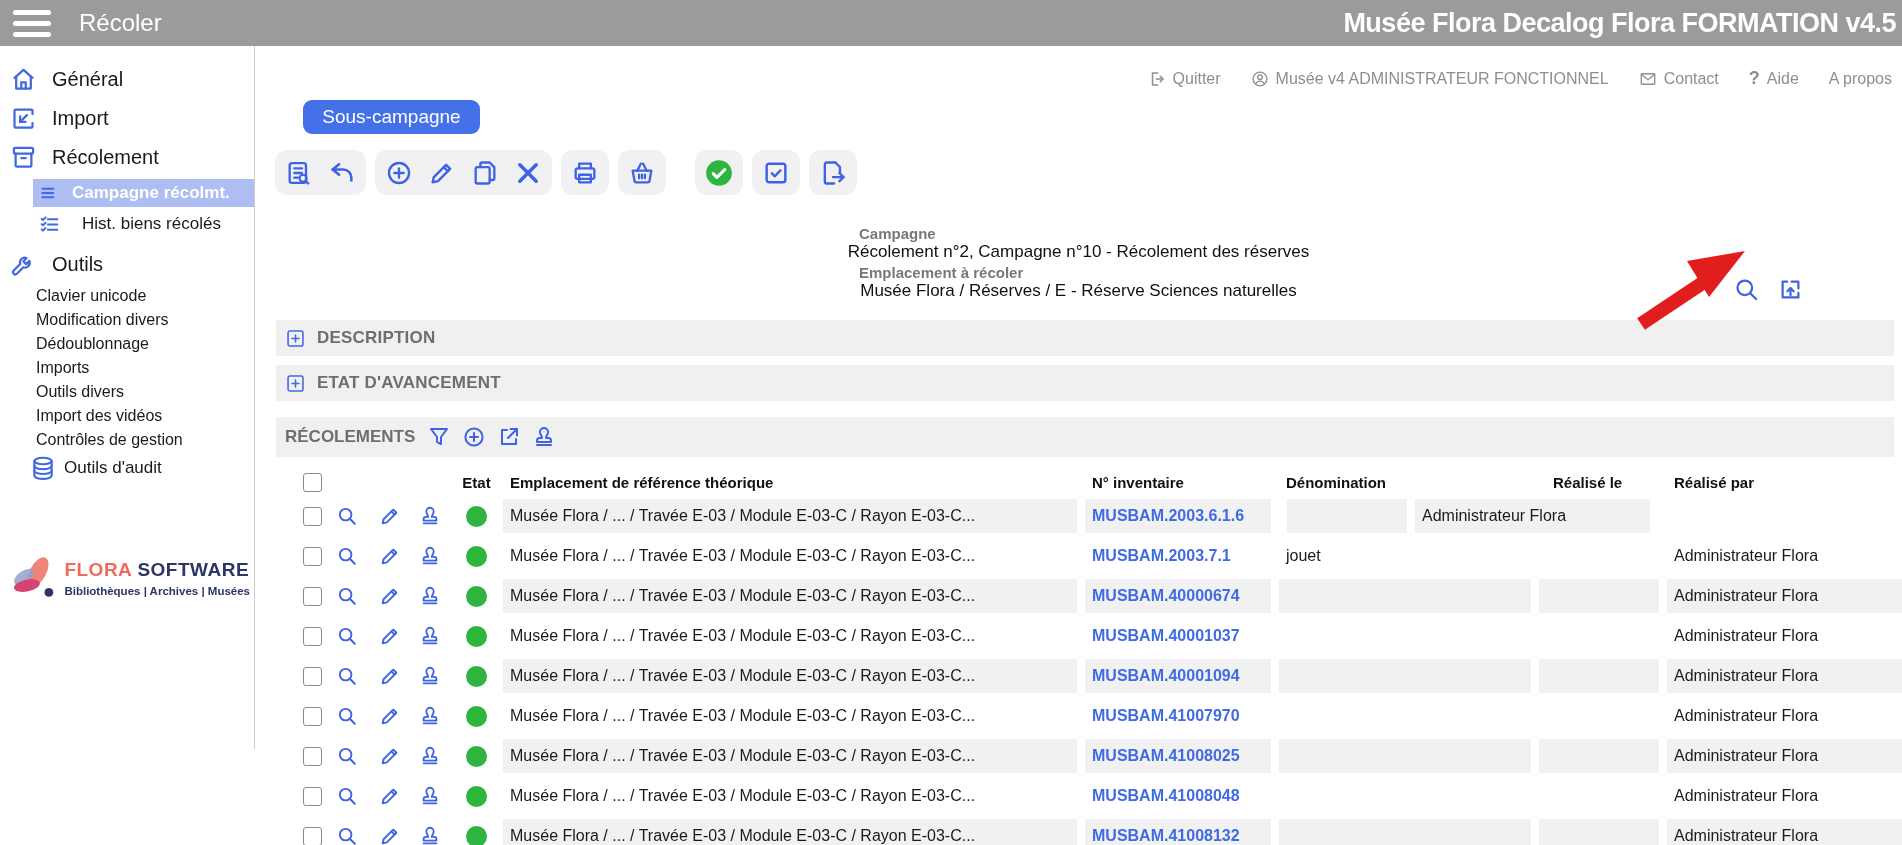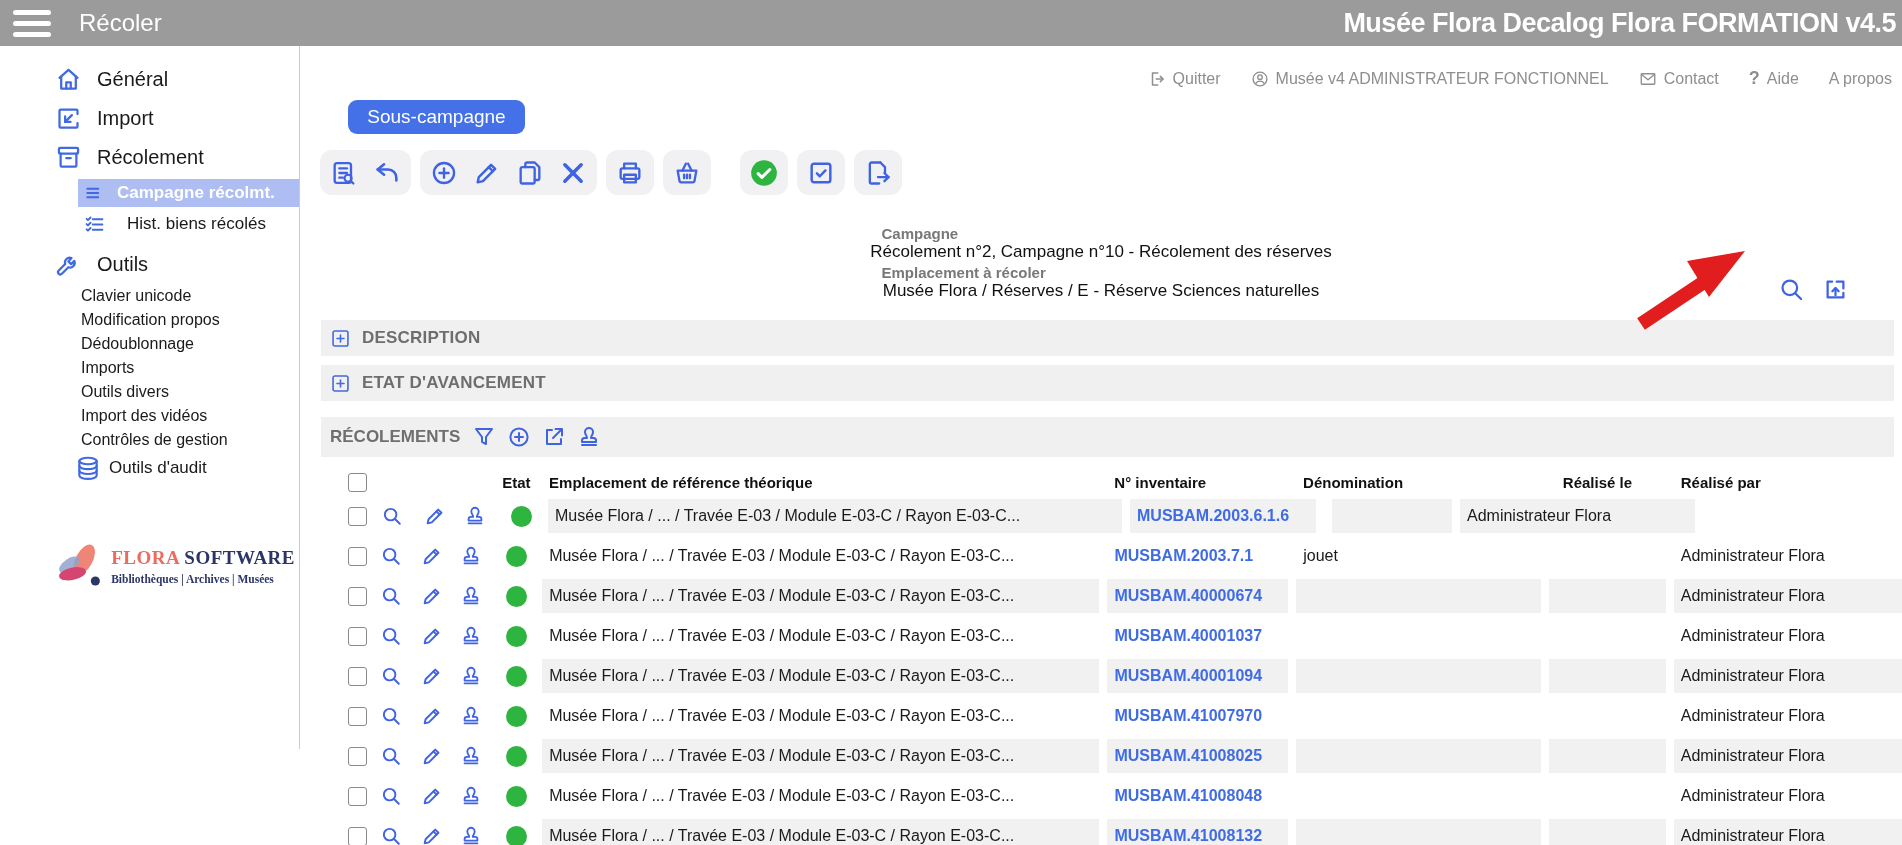--- a/index.html
+++ b/index.html
@@ -5,34 +5,34 @@
   html,body{margin:0;padding:0;background:#fff;}
   .app{position:relative;width:1902px;height:845px;overflow:hidden;background:#fff;
        font-family:"Liberation Sans",sans-serif;color:#1a1a1a;}
   
   .topbar{height:46px;background:#9b9b9b;display:flex;align-items:center;color:#fff;}
   .burger{width:38px;height:27px;margin-left:13px;display:flex;flex-direction:column;justify-content:space-between;cursor:pointer;}
   .burger span{display:block;height:5px;background:#fff;border-radius:2.5px;}
   .topbar-app{margin-left:28px;font-size:24px;}
   .app-title{margin-left:auto;margin-right:6px;font-size:27px;font-weight:bold;letter-spacing:-0.5px;white-space:nowrap;}
   
-  .frame{display:flex;height:703px;padding-left:45px;}
+  .frame{display:flex;height:703px;}
   .sidebar{width:255px;flex-shrink:0;border-right:1px solid #ccc;position:relative;padding-top:14px;box-sizing:border-box;}
   .main{flex:1;position:relative;min-width:0;}
   
   .nav-main{display:flex;align-items:center;gap:15px;height:39px;padding-left:10px;font-size:20px;cursor:pointer;}
   .nav-main svg{width:27px;height:27px;color:#4169e1;flex-shrink:0;}
   .nav-sub-selected{display:flex;align-items:center;gap:13px;height:28px;margin:2px 0 2px 33px;background:#aebdf2;color:#fff;font-weight:bold;font-size:17px;padding-left:6px;cursor:pointer;}
   .nav-sub-selected svg{width:20px;height:20px;color:#4169e1;}
   .nav-sub{display:flex;align-items:center;gap:22px;height:30px;margin-left:33px;font-size:17px;padding-left:6px;cursor:pointer;}
   .nav-sub svg{width:21px;height:21px;color:#4169e1;}
   .nav-tool{margin-left:36px;font-size:16px;line-height:24px;cursor:pointer;}
   .nav-audit{display:flex;align-items:center;gap:8px;margin:3px 0 0 30px;font-size:17px;cursor:pointer;}
   .nav-audit svg{width:26px;height:26px;color:#4169e1;}
-  .logo{position:absolute;left:10px;top:480px;width:240px;font-family:Liberation Serif, serif;}
+  .logo{position:absolute;left:10px;top:492px;width:240px;}
   .logo-row{display:flex;align-items:center;}
   .logo-text{margin-left:8px;}
   .logo-brand{font-size:19px;font-weight:bold;letter-spacing:0.5px;white-space:nowrap;}
   .logo-brand .b1{color:#ee6a5f;}
   .logo-brand .b2{color:#2b3566;}
   .logo-tag{font-size:11.5px;font-weight:bold;color:#2b3566;margin-top:4px;white-space:nowrap;}
   
   .utility{display:flex;justify-content:flex-end;align-items:center;gap:30px;padding:22px 10px 0 0;color:#8e8e8e;font-size:16px;}
   .ulink{display:flex;align-items:center;gap:7px;cursor:pointer;white-space:nowrap;}
   .ulink svg{width:18px;height:18px;}
@@ -142,21 +142,21 @@
           </svg>
         <span>Hist. biens récolés</span>
       </div>
       <div class="nav-main" style="margin-top:6px;">
         <svg viewBox="0 0 24 24" fill="none" stroke="currentColor" stroke-width="2" stroke-linecap="round" stroke-linejoin="round">
             <path d="M14.7 6.3a4.2 4.2 0 0 0-5.6 5.3L3.3 17.4a2 2 0 0 0 0 2.8 2 2 0 0 0 2.8 0l5.8-5.8a4.2 4.2 0 0 0 5.3-5.6l-2.9 2.9-2.4-2.4 2.8-3z"></path>
           </svg>
         <span>Outils</span>
       </div>
       <div class="nav-tool">Clavier unicode</div>
-      <div class="nav-tool">Modification propos</div>
+      <div class="nav-tool">Modification divers</div>
       <div class="nav-tool">Dédoublonnage</div>
       <div class="nav-tool">Imports</div>
       <div class="nav-tool">Outils divers</div>
       <div class="nav-tool">Import des vidéos</div>
       <div class="nav-tool">Contrôles de gestion</div>
       <div class="nav-audit">
         <svg viewBox="0 0 24 24" fill="none" stroke="currentColor" stroke-width="2" stroke-linecap="round">
             <ellipse cx="12" cy="5.5" rx="8" ry="3"></ellipse>
             <path d="M4 5.5v4.5c0 1.7 3.6 3 8 3s8-1.3 8-3V5.5"></path>
             <path d="M4 10v4.5c0 1.7 3.6 3 8 3s8-1.3 8-3V10"></path>

